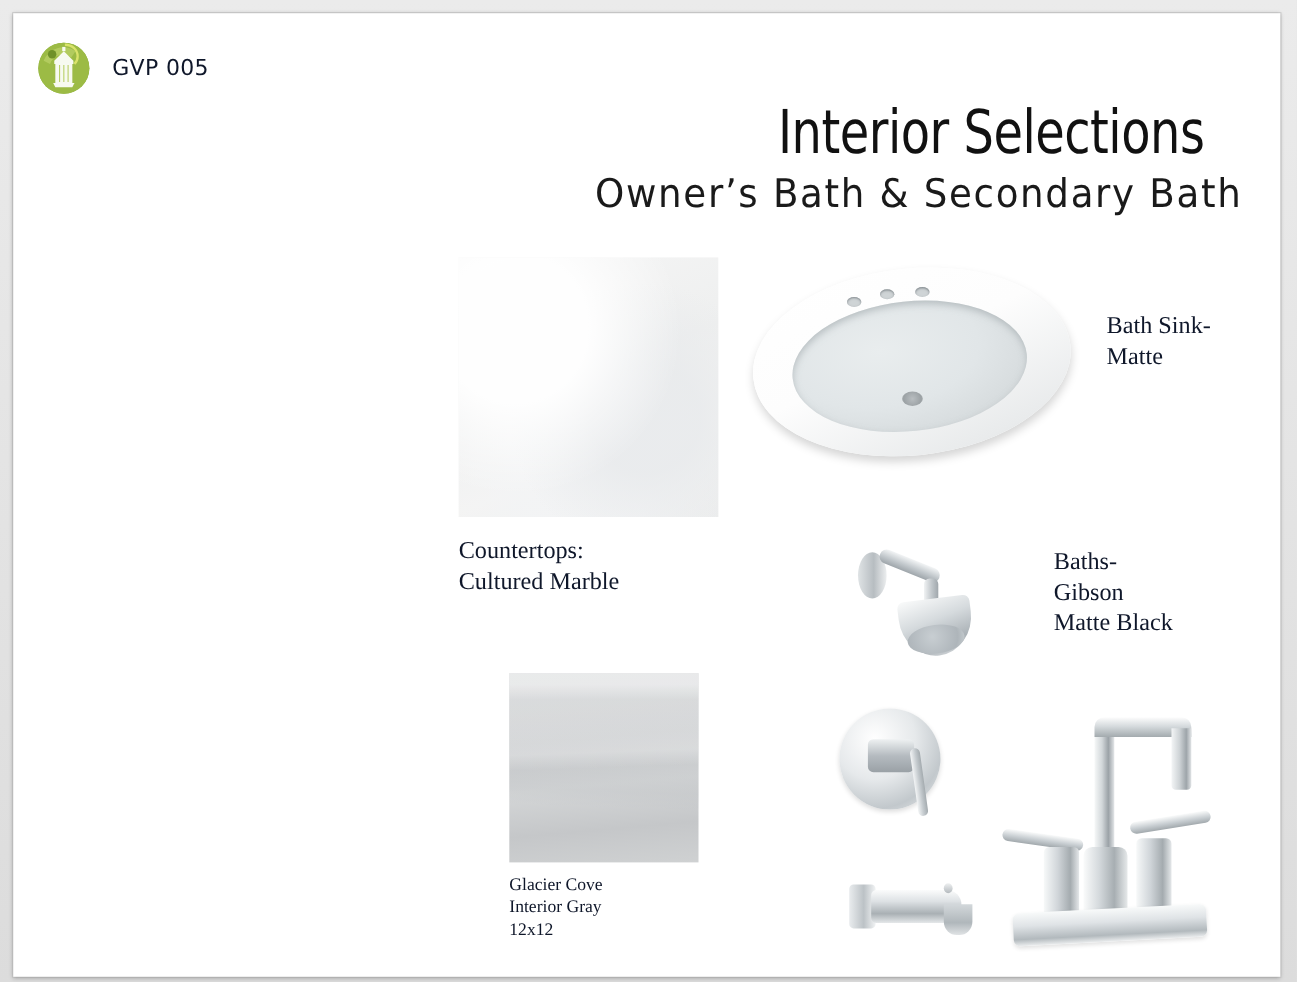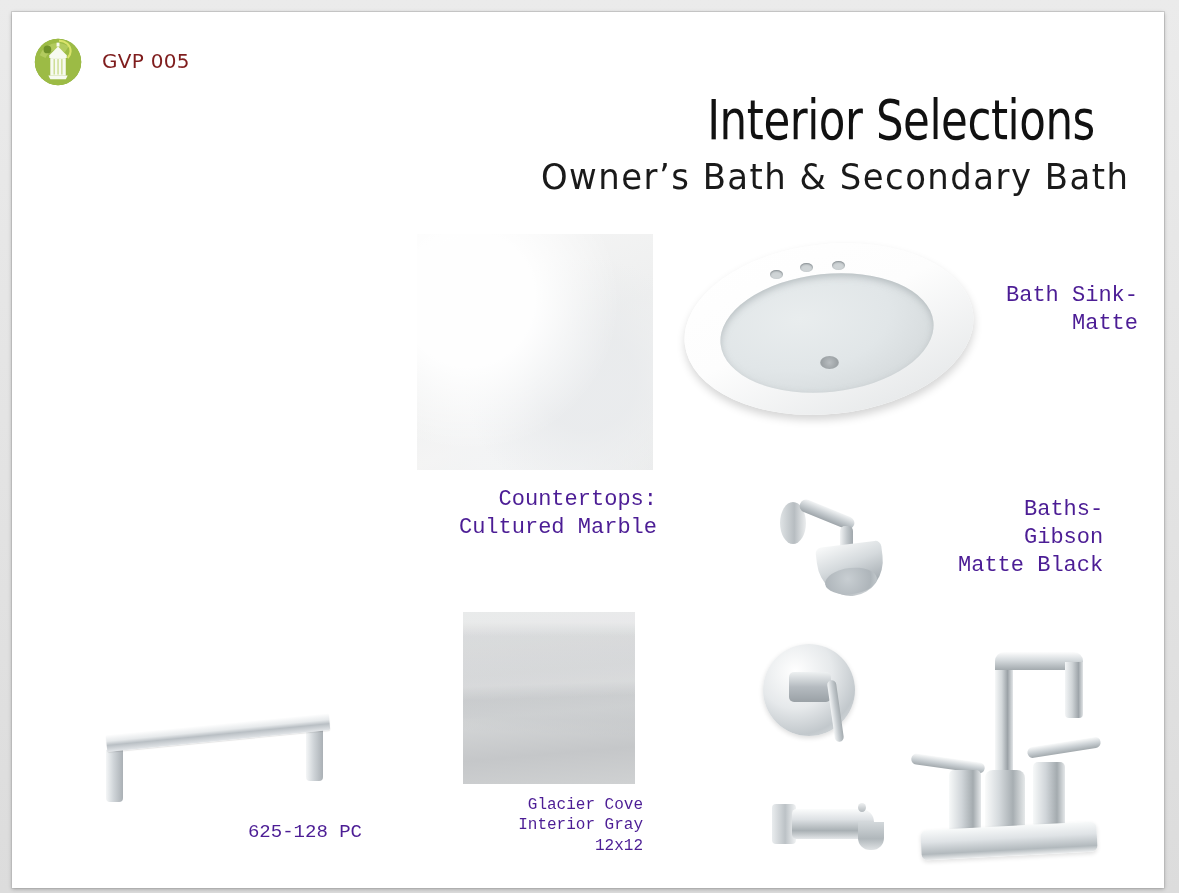--- a/index.html
+++ b/index.html
@@ -31,21 +31,21 @@
     position: absolute;
     left: 18px;
     top: 20px;
     display: flex;
     align-items: center;
     gap: 14px;
   }
   #brand .logo { width: 58px; height: 58px; display: block; }
   #brand .code {
     font-size: 20px;
-    color: #7f1d1d;
+    color: #0f172a;
     letter-spacing: .3px;
     font-family: "DejaVu Sans", sans-serif;
   }
 
   #title-block {
     position: absolute;
     left: 0; right: 0;
     top: 80px;
     text-align: right;
   }
@@ -63,23 +63,23 @@
     font-family: "DejaVu Sans", sans-serif;
     font-size: 36px;
     font-weight: 400;
     color: #1a1a1a;
     letter-spacing: 1.6px;
     transform: scaleX(0.94);
   }
 
   
   .caption {
-    text-align: right;
-    color: #4c1d95;
-    font-family: Liberation Mono, monospace;
+    text-align: left;
+    color: #0f172a;
+    font-family: Liberation Serif, serif;
     line-height: 1.28;
   }
   .caption .line { display: block; }
 
   
   #cabinet-block { position: absolute; left: 59px; top: 212px; width: 246px; }
   .door-img {
     width: 222px; height: 382px;
     margin: 0 auto;
     position: relative;
@@ -335,30 +335,20 @@
       </span>
       <span class="code">GVP 005</span>
     </div>
 
     <div id="title-block">
       <div class="main-title">Interior Selections</div>
       <div class="sub-title">Owner’s Bath &amp; Secondary Bath</div>
     </div>
 
 
-    <div id="pull-block">
-      <div class="pull-img">
-        <div class="pull-leg l"></div>
-        <div class="pull-leg r"></div>
-        <div class="pull-bar"></div>
-      </div>
-      <div class="caption" id="pull-caption">
-        <span class="line">625-128 PC</span>
-      </div>
-    </div>
 
     <div id="counter-block">
       <div class="swatch-marble"></div>
       <div class="caption" id="counter-caption">
         <span class="line">Countertops:</span>
         <span class="line">Cultured Marble</span>
       </div>
     </div>
 
     <div id="tile-block">

